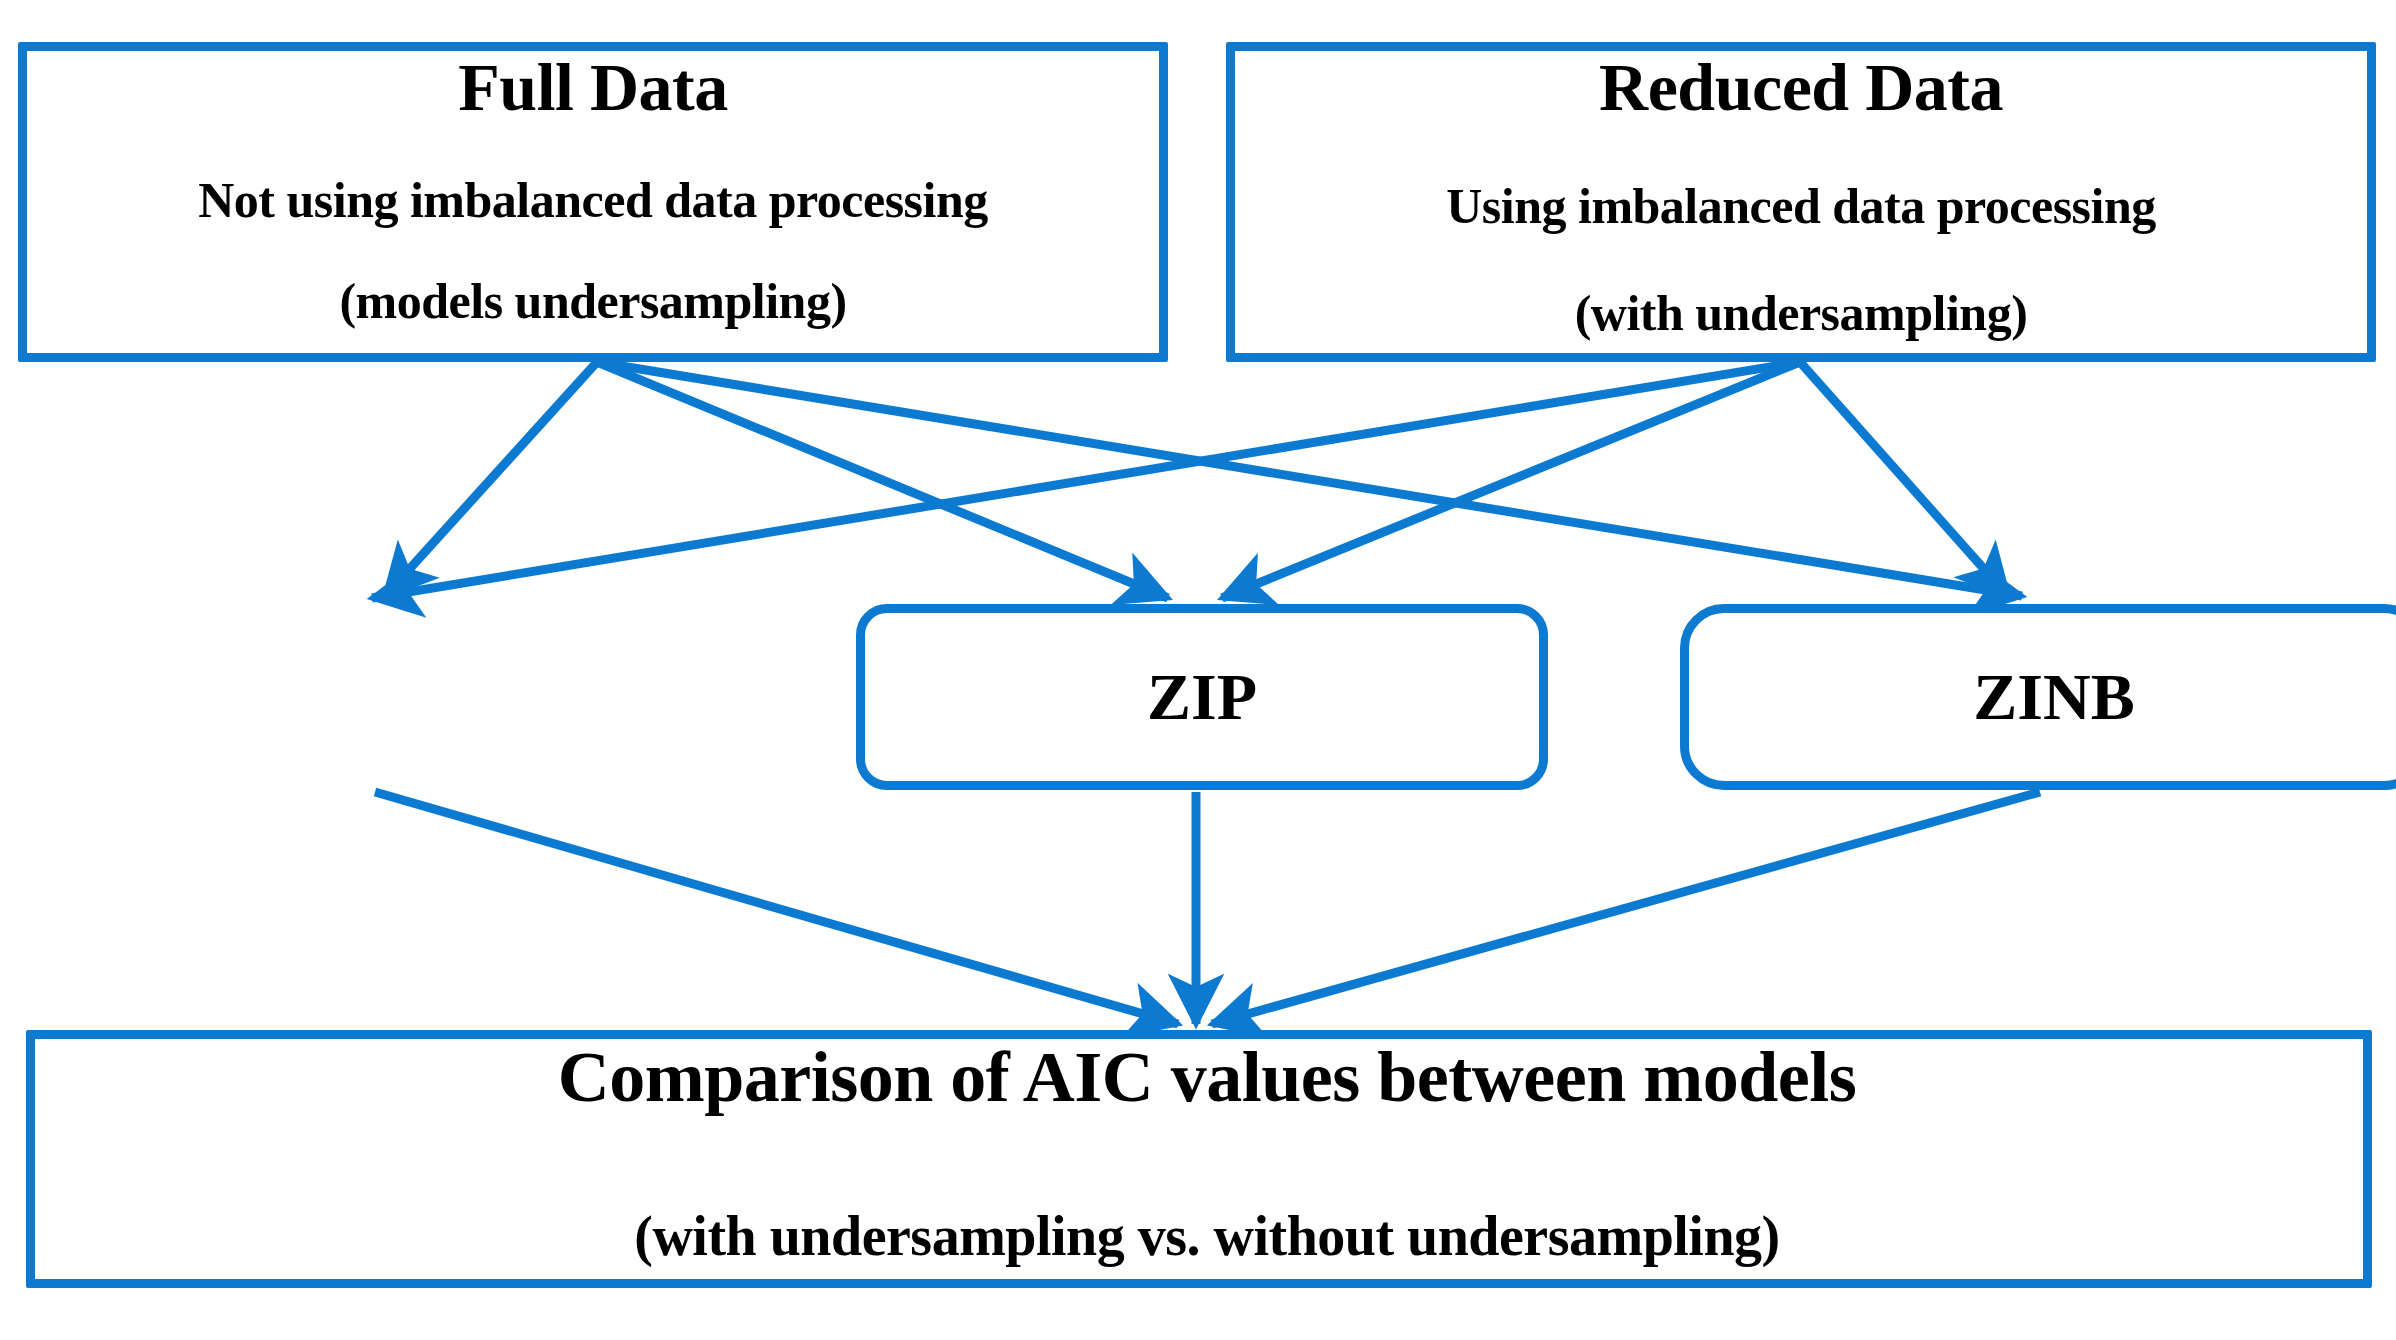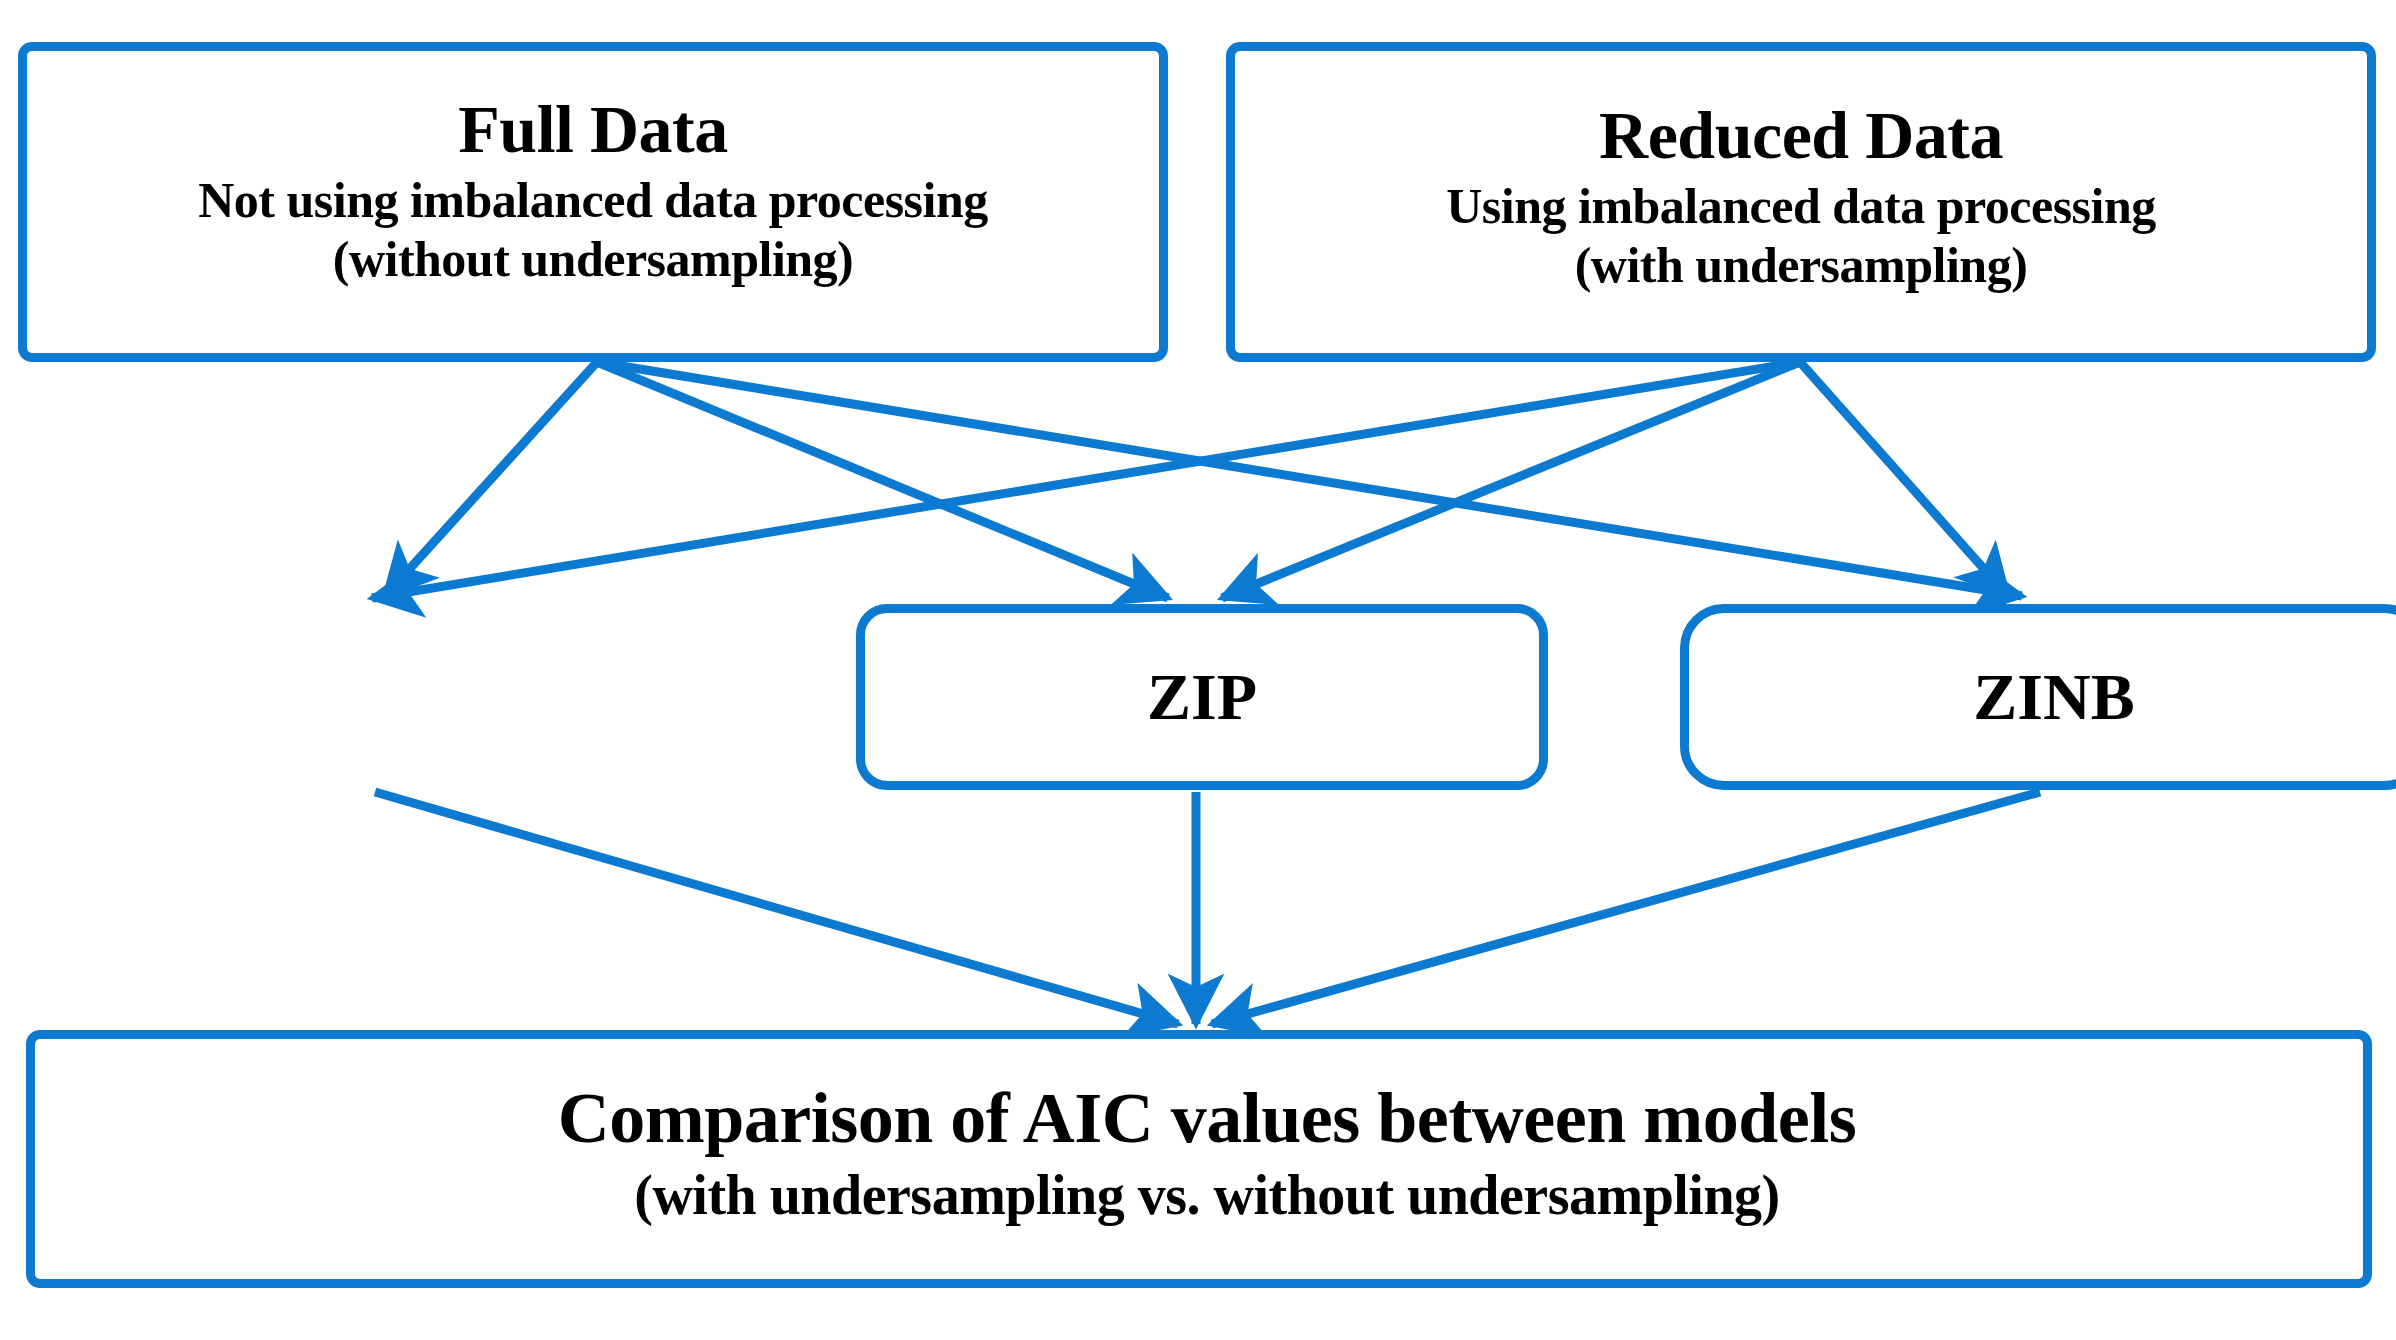--- a/index.html
+++ b/index.html
@@ -29,21 +29,21 @@
     background: #ffffff;
     border: 9px solid #0C7AD1;
     display: flex;
     flex-direction: column;
     align-items: center;
     justify-content: center;
     text-align: center;
     color: #000000;
     z-index: 2;
   }
-  .node.rect { border-radius: 14px; }
+  .node.rect { border-radius: 2px; justify-content: space-between; }
   .node.rounded { border-radius: 44px; border-width: 9px; }
 
   .node-title {
     font-weight: bold;
     line-height: 1.08;
     letter-spacing: -0.5px;
   }
   .node-sub {
     font-weight: bold;
     line-height: 1.18;
@@ -122,21 +122,21 @@
 
       <path d="M 375 792 L 1178 1024"></path>
       <path d="M 1196 792 L 1196 1024"></path>
       <path d="M 2040 792 L 1212 1024"></path>
     </g>
   </svg>
 
   <div class="node rect" id="node-full-data">
     <div class="node-title">Full Data</div>
     <div class="node-sub">Not using imbalanced data processing</div>
-    <div class="node-sub">(without undersampling)</div>
+    <div class="node-sub">(models undersampling)</div>
   </div>
 
   <div class="node rect" id="node-reduced-data">
     <div class="node-title">Reduced Data</div>
     <div class="node-sub">Using imbalanced data processing</div>
     <div class="node-sub">(with undersampling)</div>
   </div>
 
 
   <div class="node rounded model" id="node-zip">

